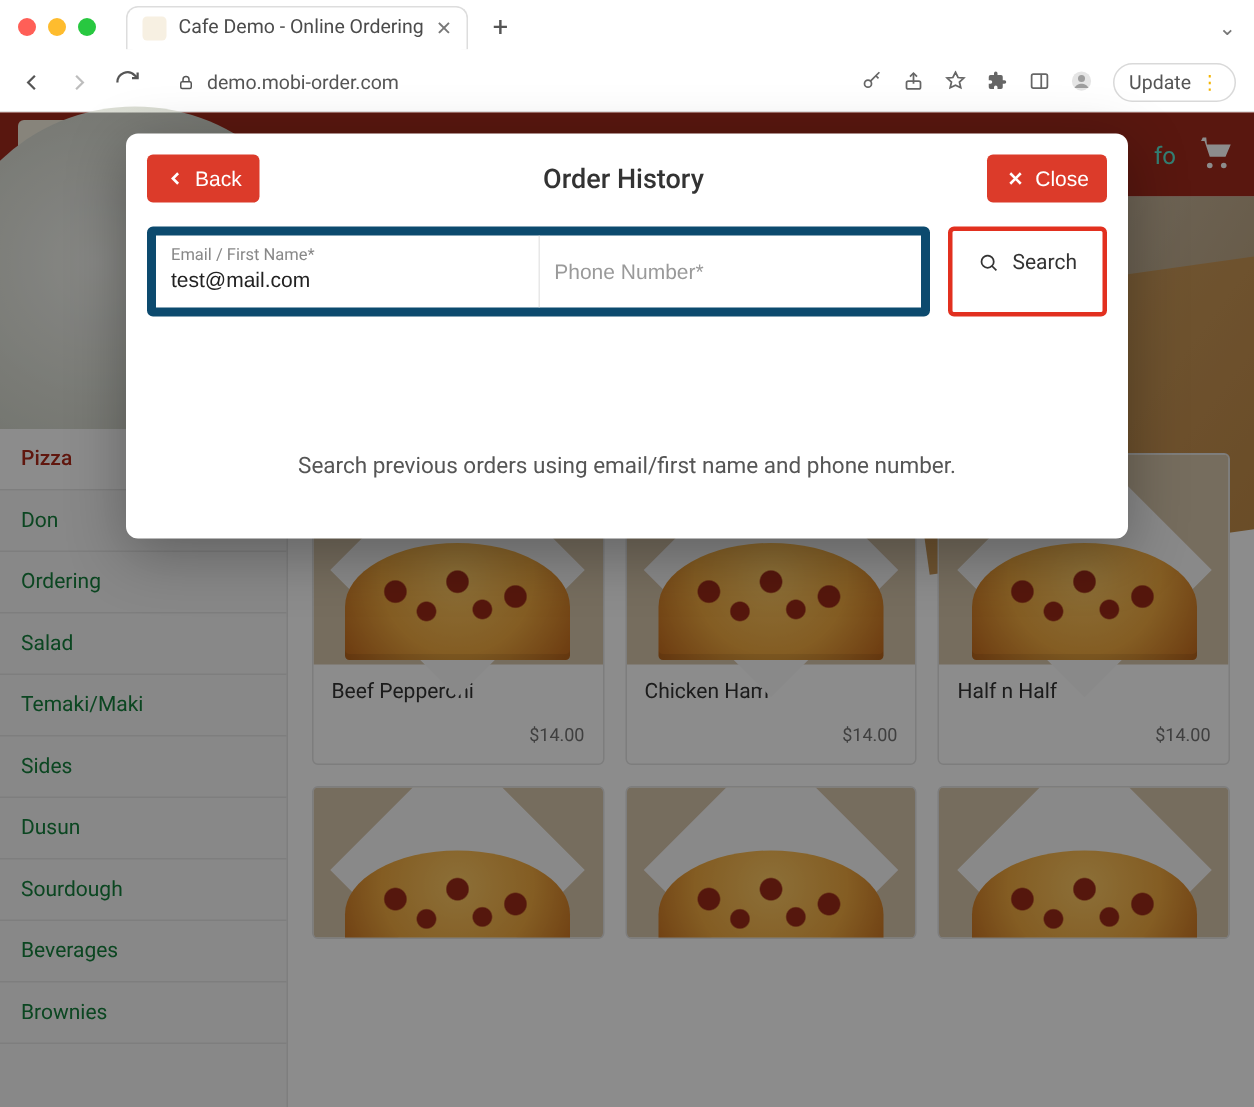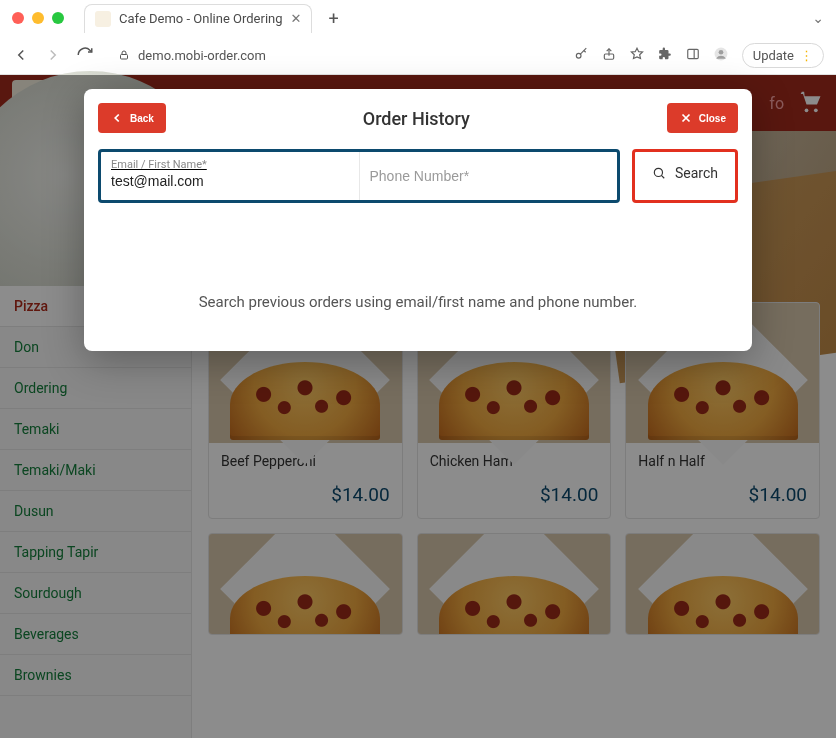--- a/index.html
+++ b/index.html
@@ -55,31 +55,31 @@
 
   .main { flex: 1; padding: 16px; position: relative; z-index: 2; margin-top: 155px; overflow: hidden; }
   .grid { display: grid; grid-template-columns: repeat(3, 1fr); gap: 14px; }
   .card { border: 1px solid #e3e3e3; border-radius: 4px; background: #fff; overflow: hidden; }
   .card .img { height: 140px; background: #d8c6ab; position: relative; }
   .card .img .plate { position:absolute; left:50%; top:55%; transform:translate(-50%,-50%) rotate(45deg); width:120px; height:120px; background:#fafafa; }
   .card .img .pizza { position:absolute; left:50%; top:42%; transform:translateX(-50%); width:150px; height:78px; border-radius: 150px 150px 6px 6px / 85px 85px 6px 6px; background: radial-gradient(circle at 50% 30%, #ffcb66 0%, #f0a940 55%, #c46a1d 100%); box-shadow: inset 0 -4px 0 rgba(0,0,0,0.08); }
   .card .img .pizza::after{content:""; position:absolute; inset:6px; border-radius:inherit; background-image: radial-gradient(circle at 20% 40%, #9b2a18 0 7px, transparent 8px), radial-gradient(circle at 50% 30%, #9b2a18 0 7px, transparent 8px), radial-gradient(circle at 78% 45%, #9b2a18 0 7px, transparent 8px), radial-gradient(circle at 35% 60%, #9b2a18 0 6px, transparent 7px), radial-gradient(circle at 62% 58%, #9b2a18 0 6px, transparent 7px);} 
   .card .info { padding: 10px 12px 12px; }
   .card .name { font-size: 14px; color: #333; }
-  .card .price { text-align: right; font-size: 19px; color: #0c4a6e; margin-top: 14px; }
+  .card .price { text-align: right; font-size: 12px; color: #737373; margin-top: 14px; }
   .card.short .img { height: 100px; }
 
   
   .modal { position: absolute; z-index: 20; top: 14px; left: 84px; right: 84px; background: #fff; border-radius: 8px; box-shadow: 0 10px 40px rgba(0,0,0,0.3); padding: 14px 14px 40px; }
   .modal-head { display:flex; align-items:center; justify-content:space-between; }
-  .btn { border: none; border-radius: 4px; padding: 8px 12px; font-size: 10px; font-weight: 700; color:#fff; display:flex; align-items:center; gap:6px; cursor:pointer; }
+  .btn { border: none; border-radius: 4px; padding: 8px 12px; font-size: 14px; font-weight: 400; color:#fff; display:flex; align-items:center; gap:6px; cursor:pointer; }
   .btn.red { background: #dc3b2a; }
   .modal-title { font-size: 18px; font-weight: 500; color: #333; text-align: center; }
   .search-row { display:flex; gap:12px; margin-top: 16px; }
-  .field-group { flex:1; display:flex; border: 3px solid #0c4a6e; border-radius: 4px; overflow:hidden;text-decoration:underline; }
+  .field-group { flex:1; display:flex; border: 6px solid #0c4a6e; border-radius: 4px; overflow:hidden; }
   .field { flex:1; padding: 6px 10px 6px; position:relative; }
   .field + .field { border-left: 1px solid #e8e8e8; }
   .field label { display:block; font-size: 11px; color: #888; }
   .field input { width: 100%; border: none; outline: none; font-size: 14px; color:#222; padding-top: 2px; background:transparent; }
   .field input::placeholder { color: #9a9a9a; }
   .field.placeholder-only input { padding-top: 10px; padding-bottom: 10px; }
   .search-btn-wrap { border: 3px solid #e2301f; border-radius: 4px; padding: 3px; }
   .search-btn { display:flex; align-items:center; gap:9px; padding: 10px 14px; font-size: 14px; color:#333; cursor:pointer; }
   .modal-hint { text-align:center; color:#555; font-size:15px; margin-top: 90px; }
 
@@ -164,41 +164,41 @@
   <div class="topbar">
     <div class="logo">
       <svg viewBox="0 0 50 50">
           <circle cx="25" cy="25" r="20" fill="#d9572a"></circle>
           <rect x="20" y="10" width="10" height="30" rx="5" fill="#f6f1e1"></rect>
           <rect x="10" y="20" width="30" height="10" rx="5" fill="#f6f1e1"></rect>
         </svg>
     </div>
     <span class="brand">Ca</span>
     <span class="spacer"></span>
-    <span style="color:#fca5a5">fo</span>
+    <span style="color:#5eead4">fo</span>
     <span class="cart">
       <svg width="28" height="28" viewBox="0 0 24 24" fill="currentColor">
           <path d="M7 4h-2l-1 2h2l3 9h9l3-7H7.4"></path>
           <circle cx="9" cy="20" r="1.6"></circle>
           <circle cx="17" cy="20" r="1.6"></circle>
         </svg>
     </span>
   </div>
 
   <div class="hero"></div>
 
   <div class="content">
     <div class="sidebar">
       <div class="side-item active">Pizza</div>
       <div class="side-item">Don</div>
       <div class="side-item">Ordering</div>
-      <div class="side-item">Temaki</div>
+      <div class="side-item">Salad</div>
       <div class="side-item">Temaki/Maki</div>
+      <div class="side-item">Sides</div>
       <div class="side-item">Dusun</div>
-      <div class="side-item">Tapping Tapir</div>
       <div class="side-item">Sourdough</div>
       <div class="side-item">Beverages</div>
       <div class="side-item">Brownies</div>
     </div>
 
     <div class="main">
 
       <div class="grid">
         <div class="card">
           <div class="img">

